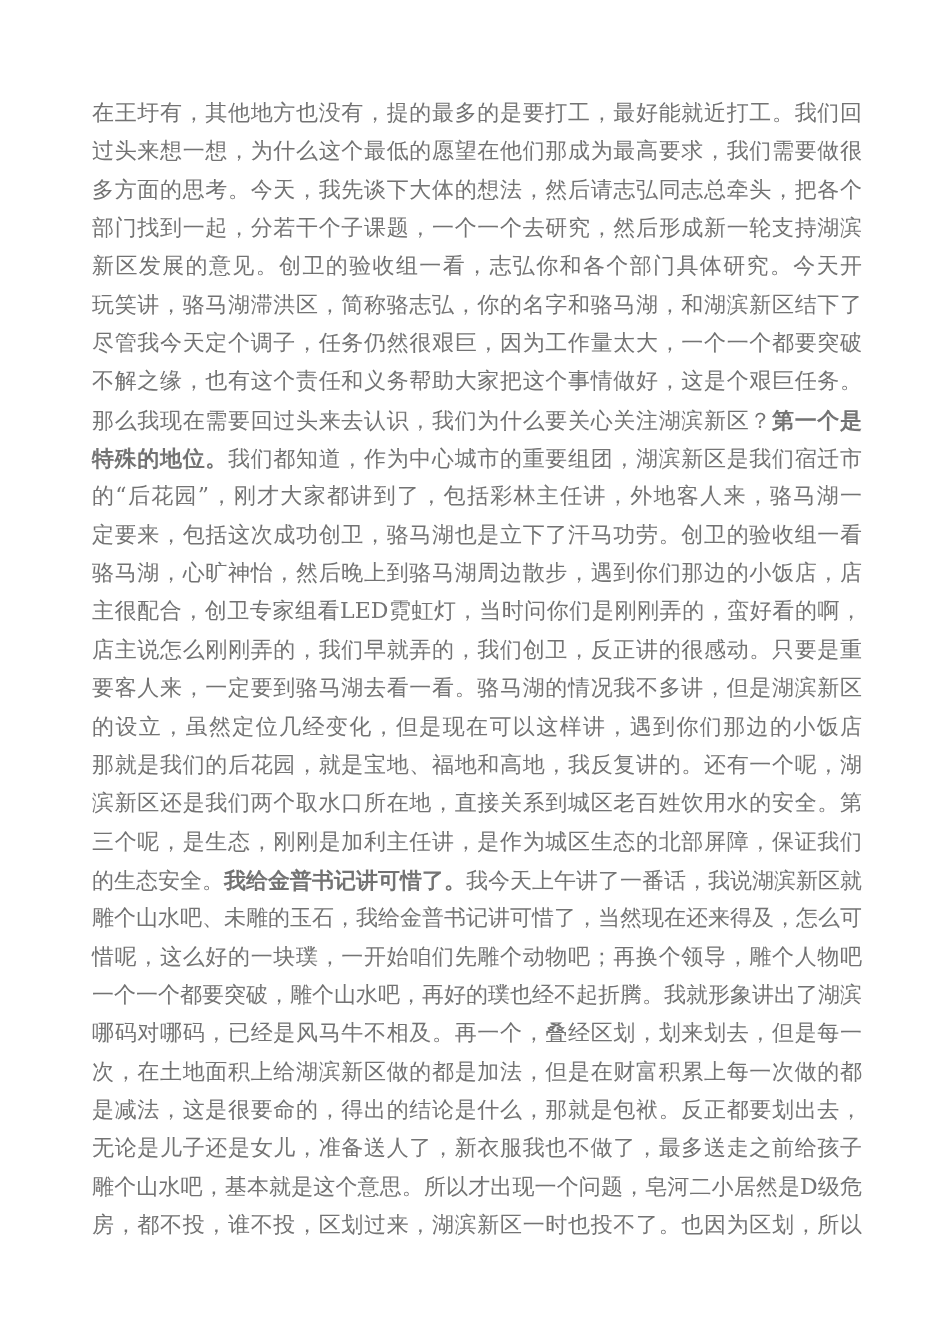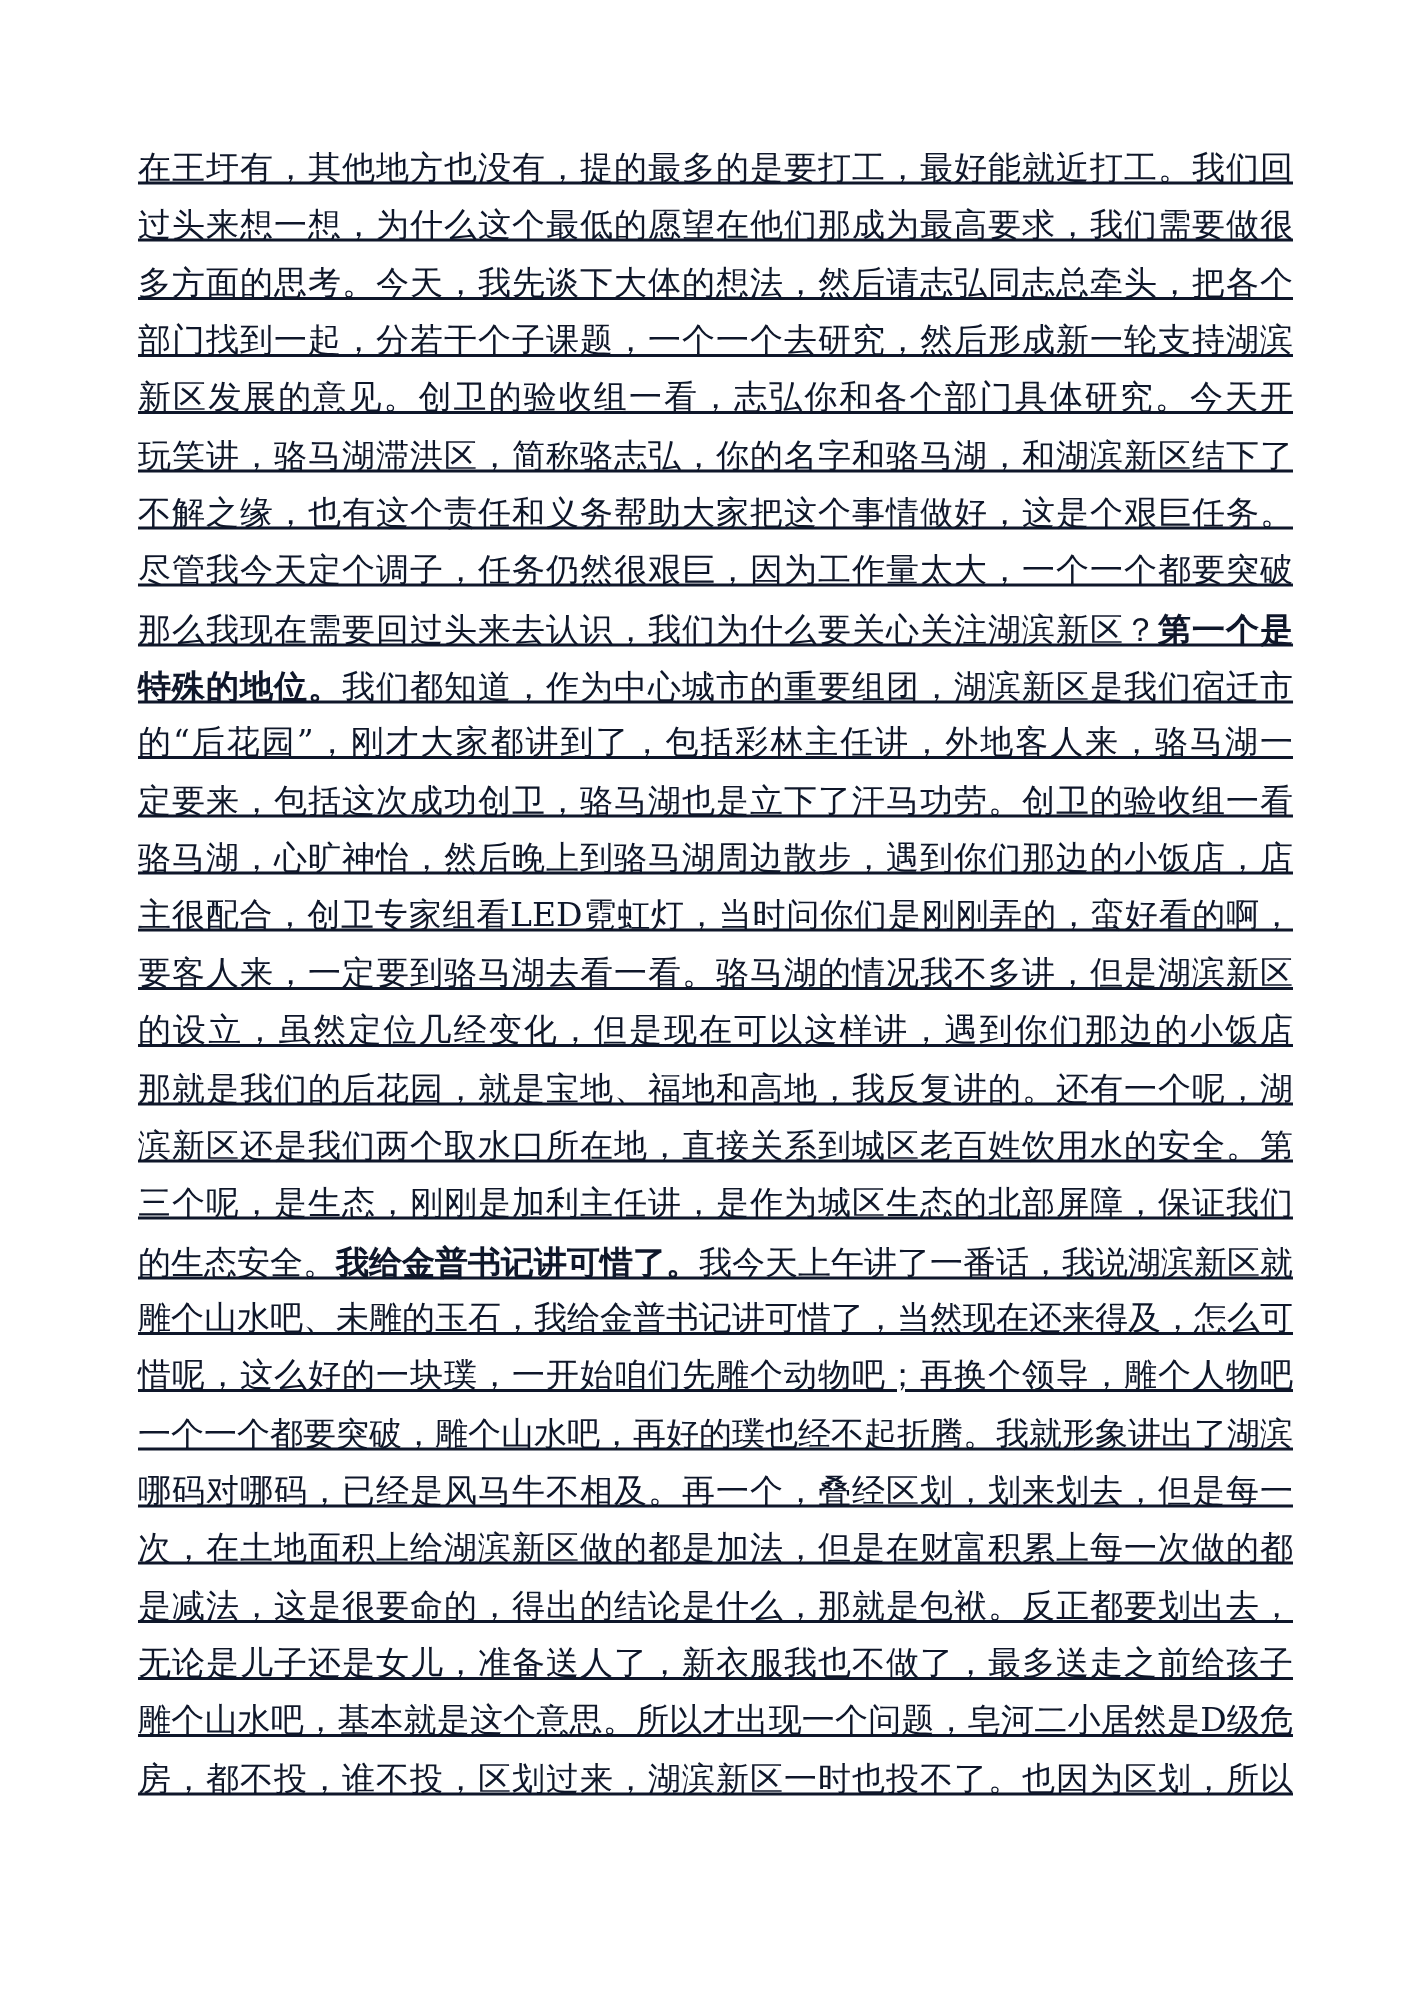--- a/index.html
+++ b/index.html
@@ -3,22 +3,21 @@
 <meta charset="utf-8">
 <style>
   html, body { margin: 0; padding: 0; background: #ffffff; }
   body { width: 950px; height: 1344px; position: relative; overflow: hidden; }
   .page {
     position: absolute;
     left: 92px;
     top: 94px;
     width: 770px;
     font-family: "DejaVu Serif", "Liberation Serif", serif;
-    color: #0f172a;
-    text-decoration: underline;
+    color: #737373;
   }
   .line {
     height: 38.35px;
     line-height: 38.35px;
     font-size: 22px;
     white-space: nowrap;
     text-align: justify;
     text-align-last: justify;
     letter-spacing: 0;
   }
@@ -27,28 +26,29 @@
 </head>
 <body>
 
 <div class="page" id="page">
     <div class="line"><span>在王圩有，其他地方也没有，提的最多的是要打工，最好能就近打工。我们回</span></div>
     <div class="line"><span>过头来想一想，为什么这个最低的愿望在他们那成为最高要求，我们需要做很</span></div>
     <div class="line"><span>多方面的思考。今天，我先谈下大体的想法，然后请志弘同志总牵头，把各个</span></div>
     <div class="line"><span>部门找到一起，分若干个子课题，一个一个去研究，然后形成新一轮支持湖滨</span></div>
     <div class="line"><span>新区发展的意见。创卫的验收组一看，志弘你和各个部门具体研究。今天开</span></div>
     <div class="line"><span>玩笑讲，骆马湖滞洪区，简称骆志弘，你的名字和骆马湖，和湖滨新区结下了</span></div>
+    <div class="line"><span>尽管我今天定个调子，任务仍然很艰巨，因为工作量太大，一个一个都要突破</span></div>
     <div class="line"><span>不解之缘，也有这个责任和义务帮助大家把这个事情做好，这是个艰巨任务。</span></div>
-    <div class="line"><span>尽管我今天定个调子，任务仍然很艰巨，因为工作量太大，一个一个都要突破</span></div>
     <div class="line"><span>那么我现在需要回过头来去认识，我们为什么要关心关注湖滨新区？</span><span class="bold">第一个是</span></div>
     <div class="line"><span class="bold">特殊的地位。</span><span>我们都知道，作为中心城市的重要组团，湖滨新区是我们宿迁市</span></div>
     <div class="line"><span>的“后花园”，刚才大家都讲到了，包括彩林主任讲，外地客人来，骆马湖一</span></div>
     <div class="line"><span>定要来，包括这次成功创卫，骆马湖也是立下了汗马功劳。创卫的验收组一看</span></div>
     <div class="line"><span>骆马湖，心旷神怡，然后晚上到骆马湖周边散步，遇到你们那边的小饭店，店</span></div>
     <div class="line"><span>主很配合，创卫专家组看LED霓虹灯，当时问你们是刚刚弄的，蛮好看的啊，</span></div>
+    <div class="line"><span>店主说怎么刚刚弄的，我们早就弄的，我们创卫，反正讲的很感动。只要是重</span></div>
     <div class="line"><span>要客人来，一定要到骆马湖去看一看。骆马湖的情况我不多讲，但是湖滨新区</span></div>
     <div class="line"><span>的设立，虽然定位几经变化，但是现在可以这样讲，遇到你们那边的小饭店</span></div>
     <div class="line"><span>那就是我们的后花园，就是宝地、福地和高地，我反复讲的。还有一个呢，湖</span></div>
     <div class="line"><span>滨新区还是我们两个取水口所在地，直接关系到城区老百姓饮用水的安全。第</span></div>
     <div class="line"><span>三个呢，是生态，刚刚是加利主任讲，是作为城区生态的北部屏障，保证我们</span></div>
     <div class="line"><span>的生态安全。</span><span class="bold">我给金普书记讲可惜了。</span><span>我今天上午讲了一番话，我说湖滨新区就</span></div>
     <div class="line"><span>雕个山水吧、未雕的玉石，我给金普书记讲可惜了，当然现在还来得及，怎么可</span></div>
     <div class="line"><span>惜呢，这么好的一块璞，一开始咱们先雕个动物吧；再换个领导，雕个人物吧</span></div>
     <div class="line"><span>一个一个都要突破，雕个山水吧，再好的璞也经不起折腾。我就形象讲出了湖滨</span></div>
     <div class="line"><span>哪码对哪码，已经是风马牛不相及。再一个，叠经区划，划来划去，但是每一</span></div>

